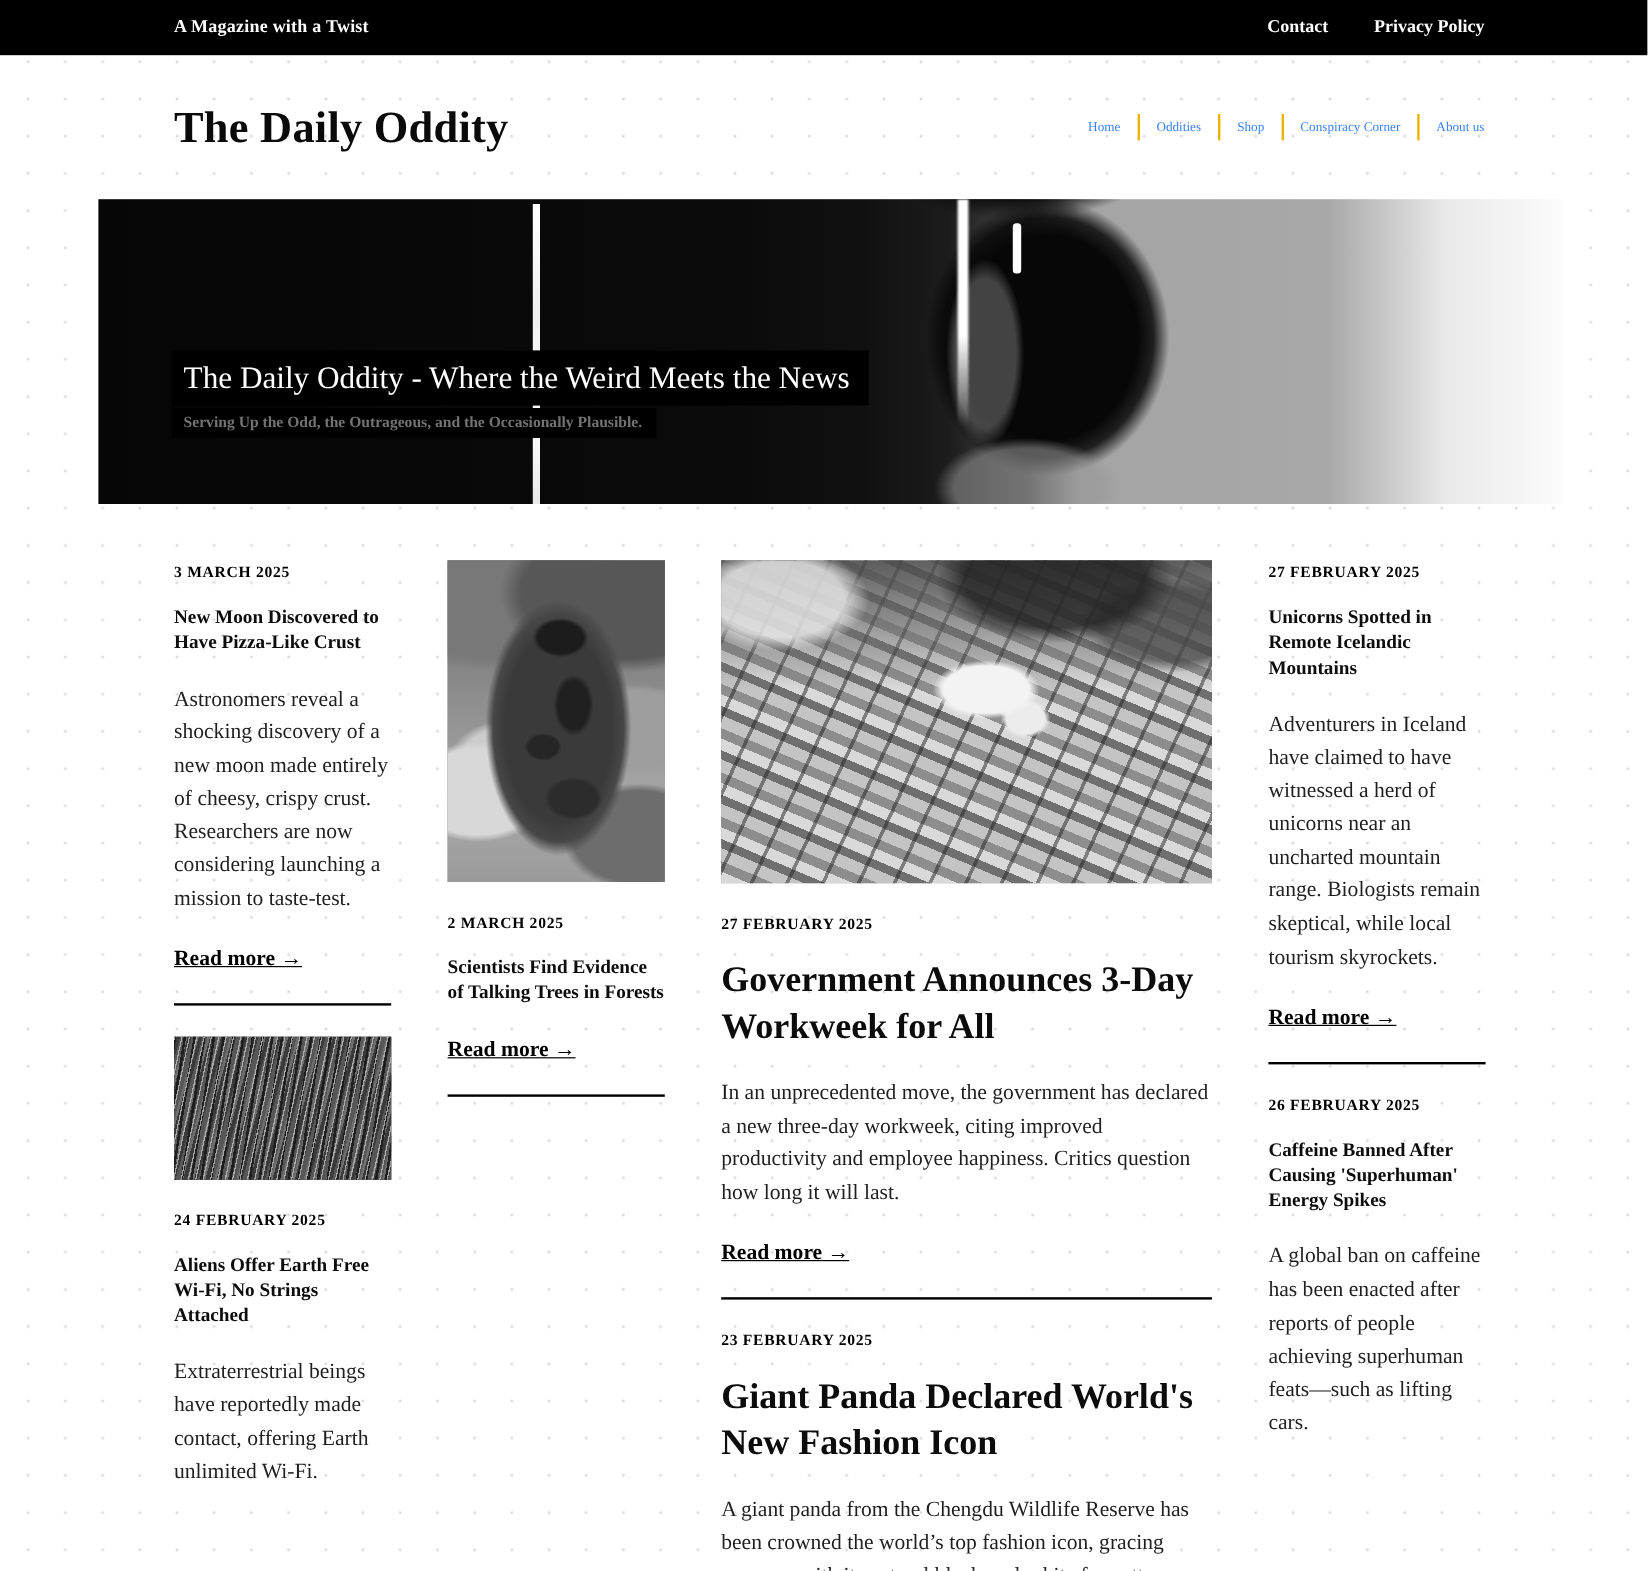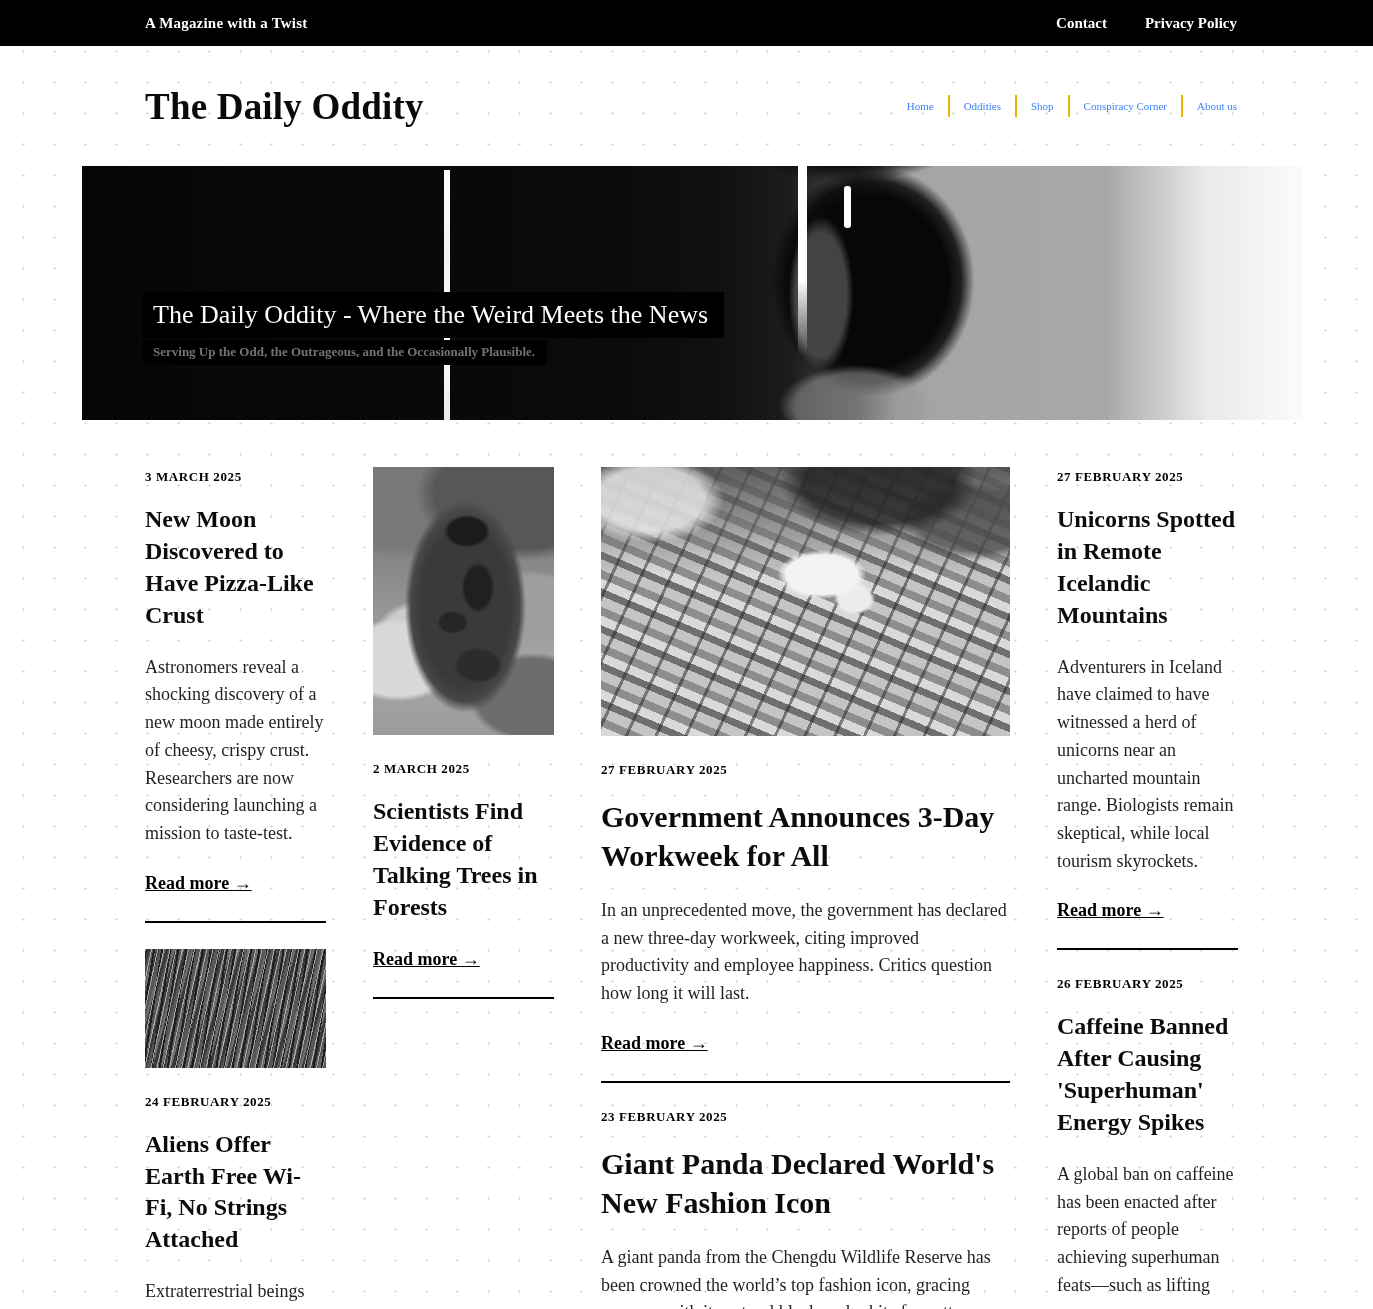--- a/index.html
+++ b/index.html
@@ -81,21 +81,21 @@
   
   .content {
     margin:47px 0 0 145px; width:1093px;
     display:grid; grid-template-columns:181px 181px 409px 181px;
     column-gap:47px; align-items:start;
   }
   .article-date {
     font-size:13px; font-weight:700; letter-spacing:.6px; color:#000; margin-top:2px;
   }
   .article-title {
-    margin-top:19px; font-size:24px; font-weight:800; line-height:1.33; color:#0c0c0c;
+    margin-top:19px; font-size:16px; font-weight:800; line-height:1.33; color:#0c0c0c;
   }
   .col-wide .article-title { font-size:30px; line-height:1.3; }
   .article-excerpt { margin-top:22px; font-size:18px; line-height:1.54; color:#1f1f1f; }
   .readmore {
     display:inline-block; margin-top:25px; font-size:18px; font-weight:700;
     color:#000; text-decoration:underline; cursor:pointer;
   }
   .divider { border:none; border-top:2.5px solid #000; margin-top:27px; width:100%; }
 
   .thumb { width:100%; cursor:pointer; }

